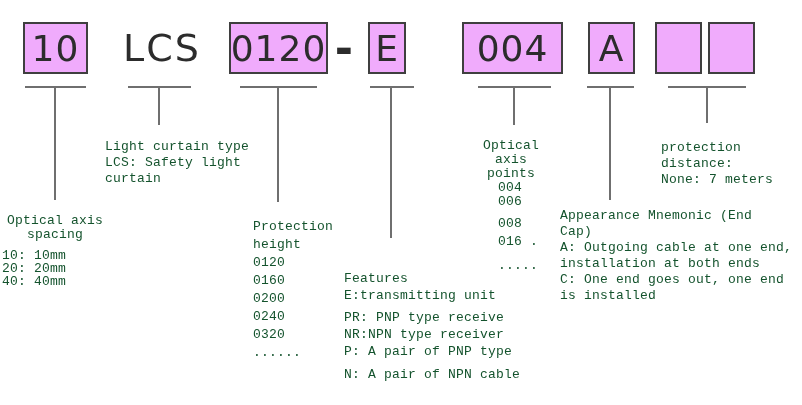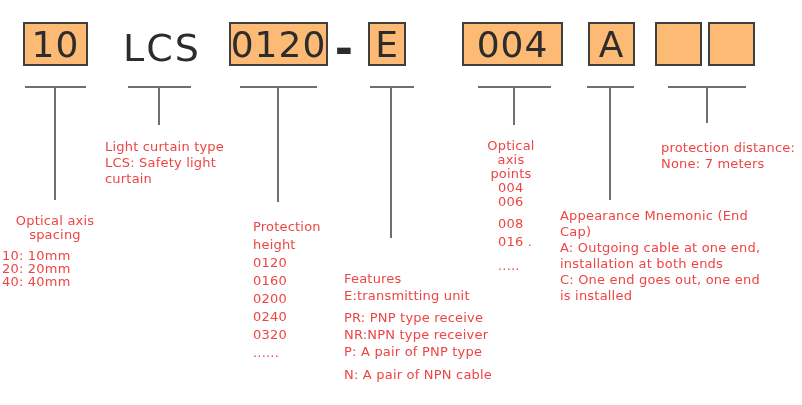--- a/index.html
+++ b/index.html
@@ -2,34 +2,34 @@
 <html><head>
 <meta charset="utf-8">
 <style>
   html,body { margin:0; padding:0; background:#fff; }
   .canvas {
     position:relative; width:802px; height:405px; background:#ffffff;
     font-family:"DejaVu Sans", sans-serif; color:#454545; overflow:hidden;
   }
   
   .box {
-    position:absolute; top:22px; height:44px; box-sizing:border-box;
+    position:absolute; top:22px; height:52px; box-sizing:border-box;
     border:2px solid #3f3f3f; display:flex; align-items:center; justify-content:center;
-    font-size:36px; color:#2c2c2c; letter-spacing:1px; background:#fdba74;
+    font-size:36px; color:#2c2c2c; letter-spacing:1px; background:#f0abfc;
   }
   .seg-text {
     position:absolute; top:22px; height:52px; display:flex; align-items:center; justify-content:center;
     font-size:38px; color:#2c2c2c; letter-spacing:2px;
   }
   .dash { font-size:44px; font-weight:bold; letter-spacing:0; }
   
   .hline { position:absolute; top:86px; height:2px; background:#6f6f6f; }
   .vline { position:absolute; width:2px; background:#6f6f6f; }
   
-  .txt { position:absolute; font-size:13px; line-height:16px; letter-spacing:0.2px; color:#ef4444; }
+  .txt { position:absolute; font-size:13px; line-height:16px; letter-spacing:0.2px; color:#14532d;font-family:Liberation Mono, monospace; }
   .blk-spacing { left:2px; top:214px; width:106px; }
   .blk-spacing .hd { line-height:14px; text-align:center; }
   .blk-spacing .list { margin-top:7px; line-height:13px; }
   .blk-type { left:105px; top:139px; line-height:16px; }
   .blk-height { left:253px; top:218px; line-height:18px; }
   .blk-features { left:344px; top:270px; line-height:17px; }
   .blk-features .gap5 { margin-top:5px; }
   .blk-features .gap6 { margin-top:6px; }
   .blk-points { left:472px; top:139px; width:78px; }
   .blk-points .hd { line-height:14px; text-align:center; }

